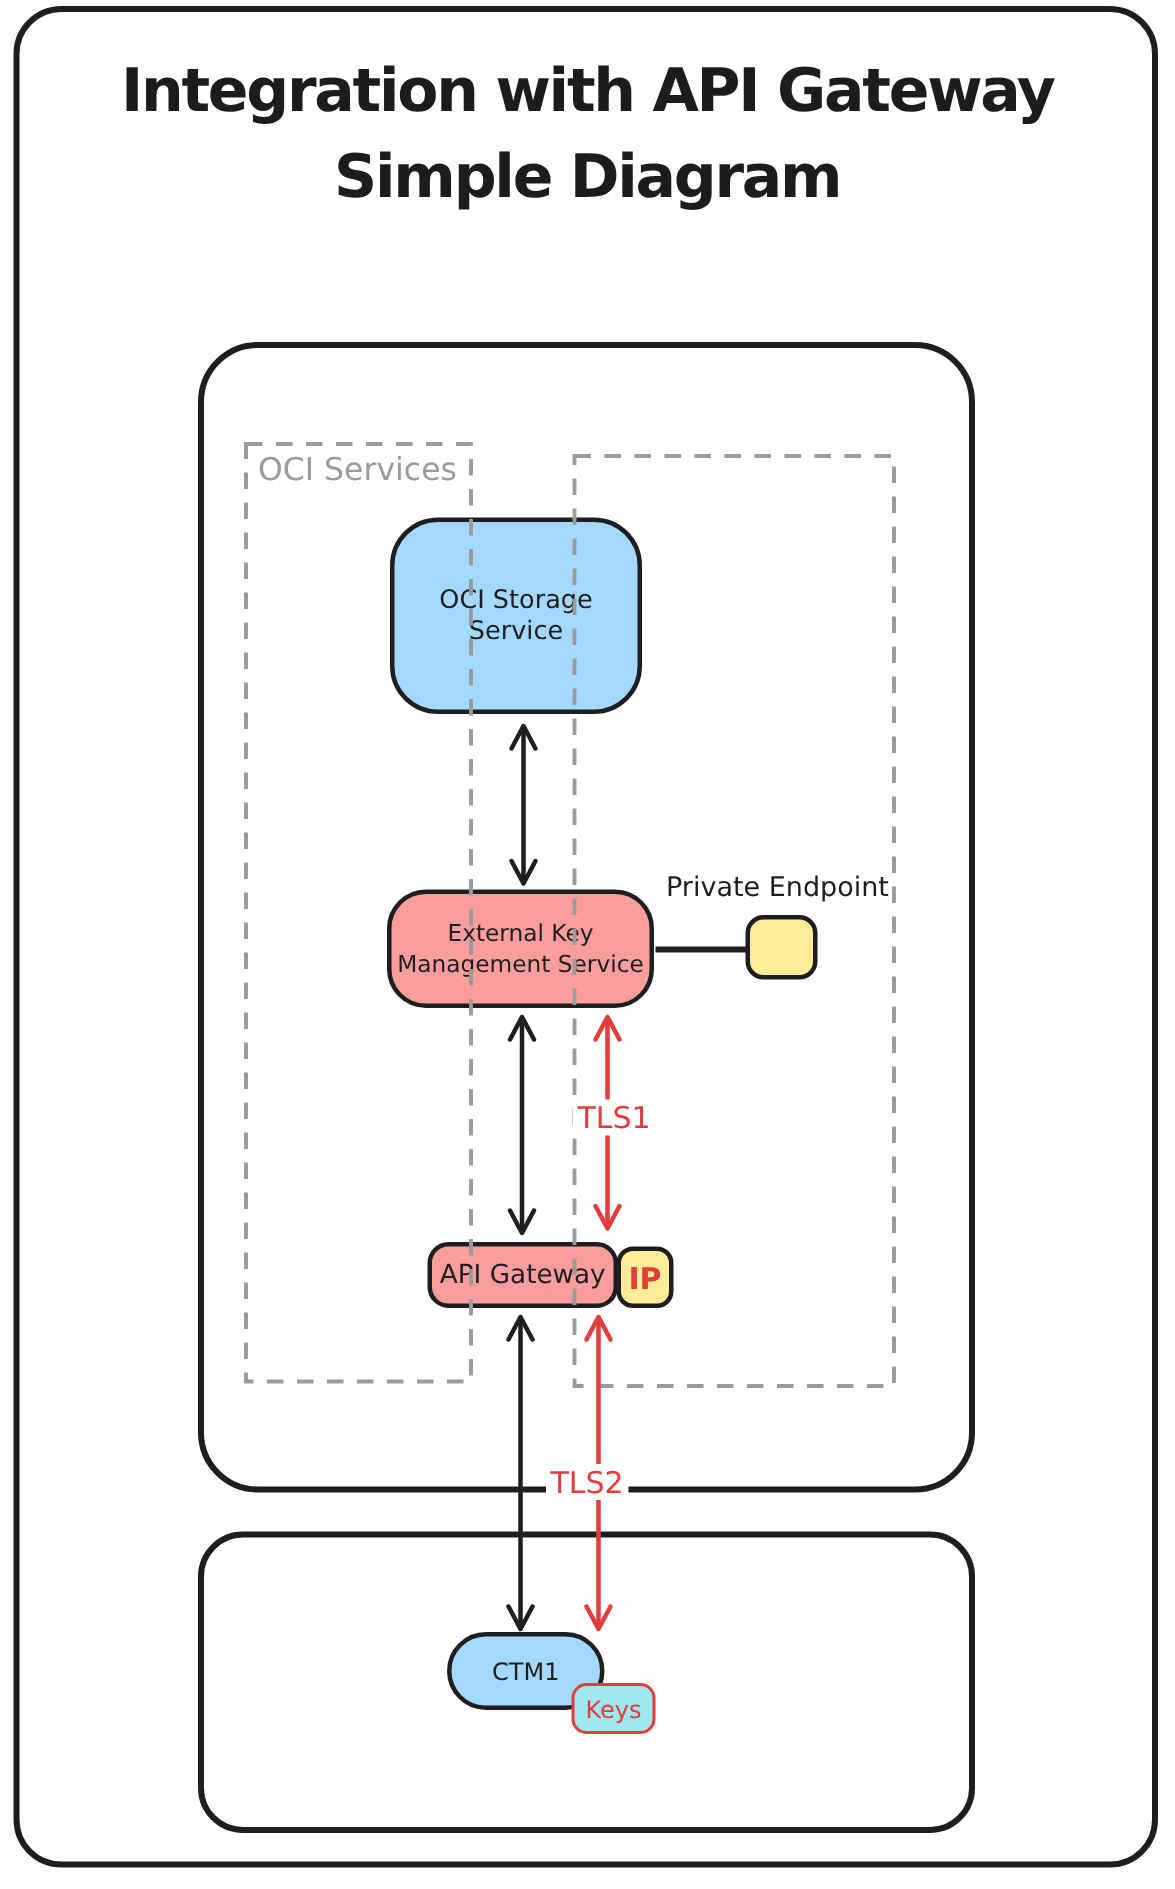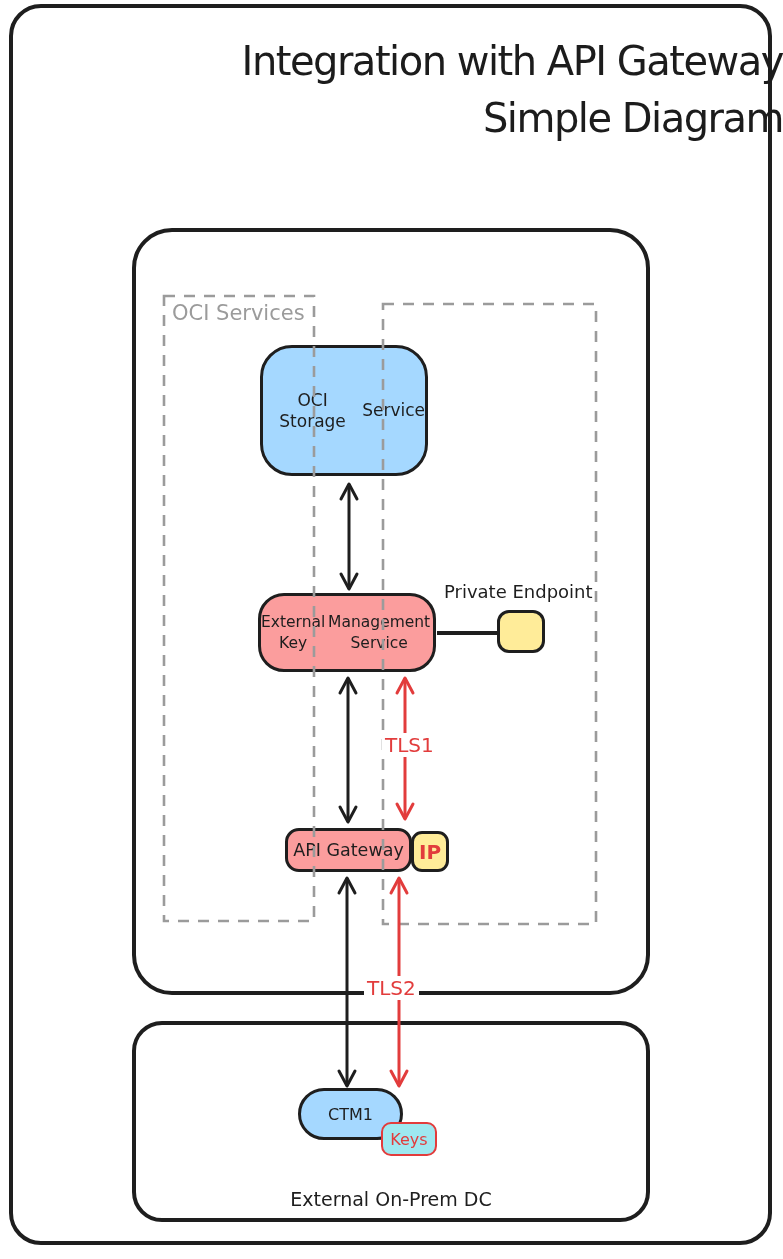--- a/index.html
+++ b/index.html
@@ -6,35 +6,35 @@
   #canvas{
     position:relative;width:783px;height:1259px;background:#ffffff;overflow:hidden;
     font-family:"DejaVu Sans",sans-serif;color:#1e1e1e;
   }
   .abs{position:absolute;box-sizing:border-box;}
 
   
   .outer-frame{left:9px;top:4px;width:763px;height:1241px;border:4px solid #1e1e1e;border-radius:32px;z-index:0;}
 
   
-  .title{left:0;top:33px;width:783px;text-align:right;z-index:1;
-    font-weight:400;font-size:40px;line-height:57px;letter-spacing:-1.5px;color:#1c1c1c;}
+  .title{left:0;top:33px;width:783px;text-align:center;z-index:1;
+    font-weight:700;font-size:40px;line-height:57px;letter-spacing:-1.5px;color:#1c1c1c;}
 
   
   .oci-box{left:132px;top:228px;width:518px;height:767px;border:4px solid #1e1e1e;border-radius:40px;z-index:1;}
   .oci-label{left:132px;top:233px;width:518px;text-align:center;font-size:21px;z-index:2;}
   .onprem-box{left:132px;top:1021px;width:518px;height:201px;border:4px solid #1e1e1e;border-radius:30px;z-index:1;}
   .onprem-label{left:132px;top:1188px;width:518px;text-align:center;font-size:19px;z-index:2;}
 
   
   .svc-label{left:172px;top:301px;font-size:21px;color:#9b9b9b;z-index:4;}
   .spoke-label{left:390px;top:307px;width:190px;text-align:right;font-size:21px;line-height:27px;color:#9b9b9b;z-index:4;}
 
   
-  .node{border:3px solid #1e1e1e;display:flex;flex-direction:row;align-items:center;justify-content:center;text-align:center;z-index:2;}
+  .node{border:3px solid #1e1e1e;display:flex;flex-direction:column;align-items:center;justify-content:center;text-align:center;z-index:2;}
   .bucket{left:260px;top:345px;width:168px;height:131px;background:#a5d8ff;border-width:3.5px;border-radius:32px;font-size:17px;line-height:21px;}
   .ekms{left:258px;top:593px;width:178px;height:79px;background:#fb9d9d;border-width:3.5px;border-radius:26px;font-size:15.5px;line-height:21px;}
   .pe-box{left:497px;top:610px;width:48px;height:43px;background:#ffec99;border-radius:12px;}
   .pe-label{left:424px;top:581px;width:170px;font-size:18px;z-index:4;margin-left:20px;}
   .apigw{left:285px;top:828px;width:127px;height:44px;background:#fb9d9d;border-radius:14px;font-size:17.5px;}
   .ip{left:411px;top:831px;width:38px;height:41px;background:#ffec99;border-radius:11px;font-size:20px;font-weight:700;color:#e23c3c;z-index:3;}
   .ctm1{left:298px;top:1088px;width:105px;height:52px;background:#a5d8ff;border-radius:26px;font-size:16px;}
   .keys{left:381px;top:1122px;width:56px;height:34px;background:#9ee8f0;border:2.5px solid #e23c3c;border-radius:10px;font-size:16px;color:#e23c3c;z-index:3;}
 
   
@@ -82,21 +82,20 @@
   </div>
 
   <div class="abs node ctm1">
     <div>CTM1</div>
   </div>
   <div class="abs node keys">
     <div>Keys</div>
   </div>
 
   <div class="abs onprem-box"></div>
-  <div class="abs onprem-label">External On-Prem DC</div>
 
   <svg class="abs overlay" viewBox="0 0 783 1259" xmlns="http://www.w3.org/2000/svg">
     <defs>
       <marker id="vblack" viewBox="0 0 24 24" markerWidth="24" markerHeight="24" refX="20" refY="12" orient="auto-start-reverse" markerUnits="userSpaceOnUse">
         <path d="M5,4 L20,12 L5,20" fill="none" stroke="#1e1e1e" stroke-width="3" stroke-linecap="round" stroke-linejoin="round"></path>
       </marker>
       <marker id="vred" viewBox="0 0 24 24" markerWidth="24" markerHeight="24" refX="20" refY="12" orient="auto-start-reverse" markerUnits="userSpaceOnUse">
         <path d="M5,4 L20,12 L5,20" fill="none" stroke="#e23c3c" stroke-width="3" stroke-linecap="round" stroke-linejoin="round"></path>
       </marker>
     </defs>

